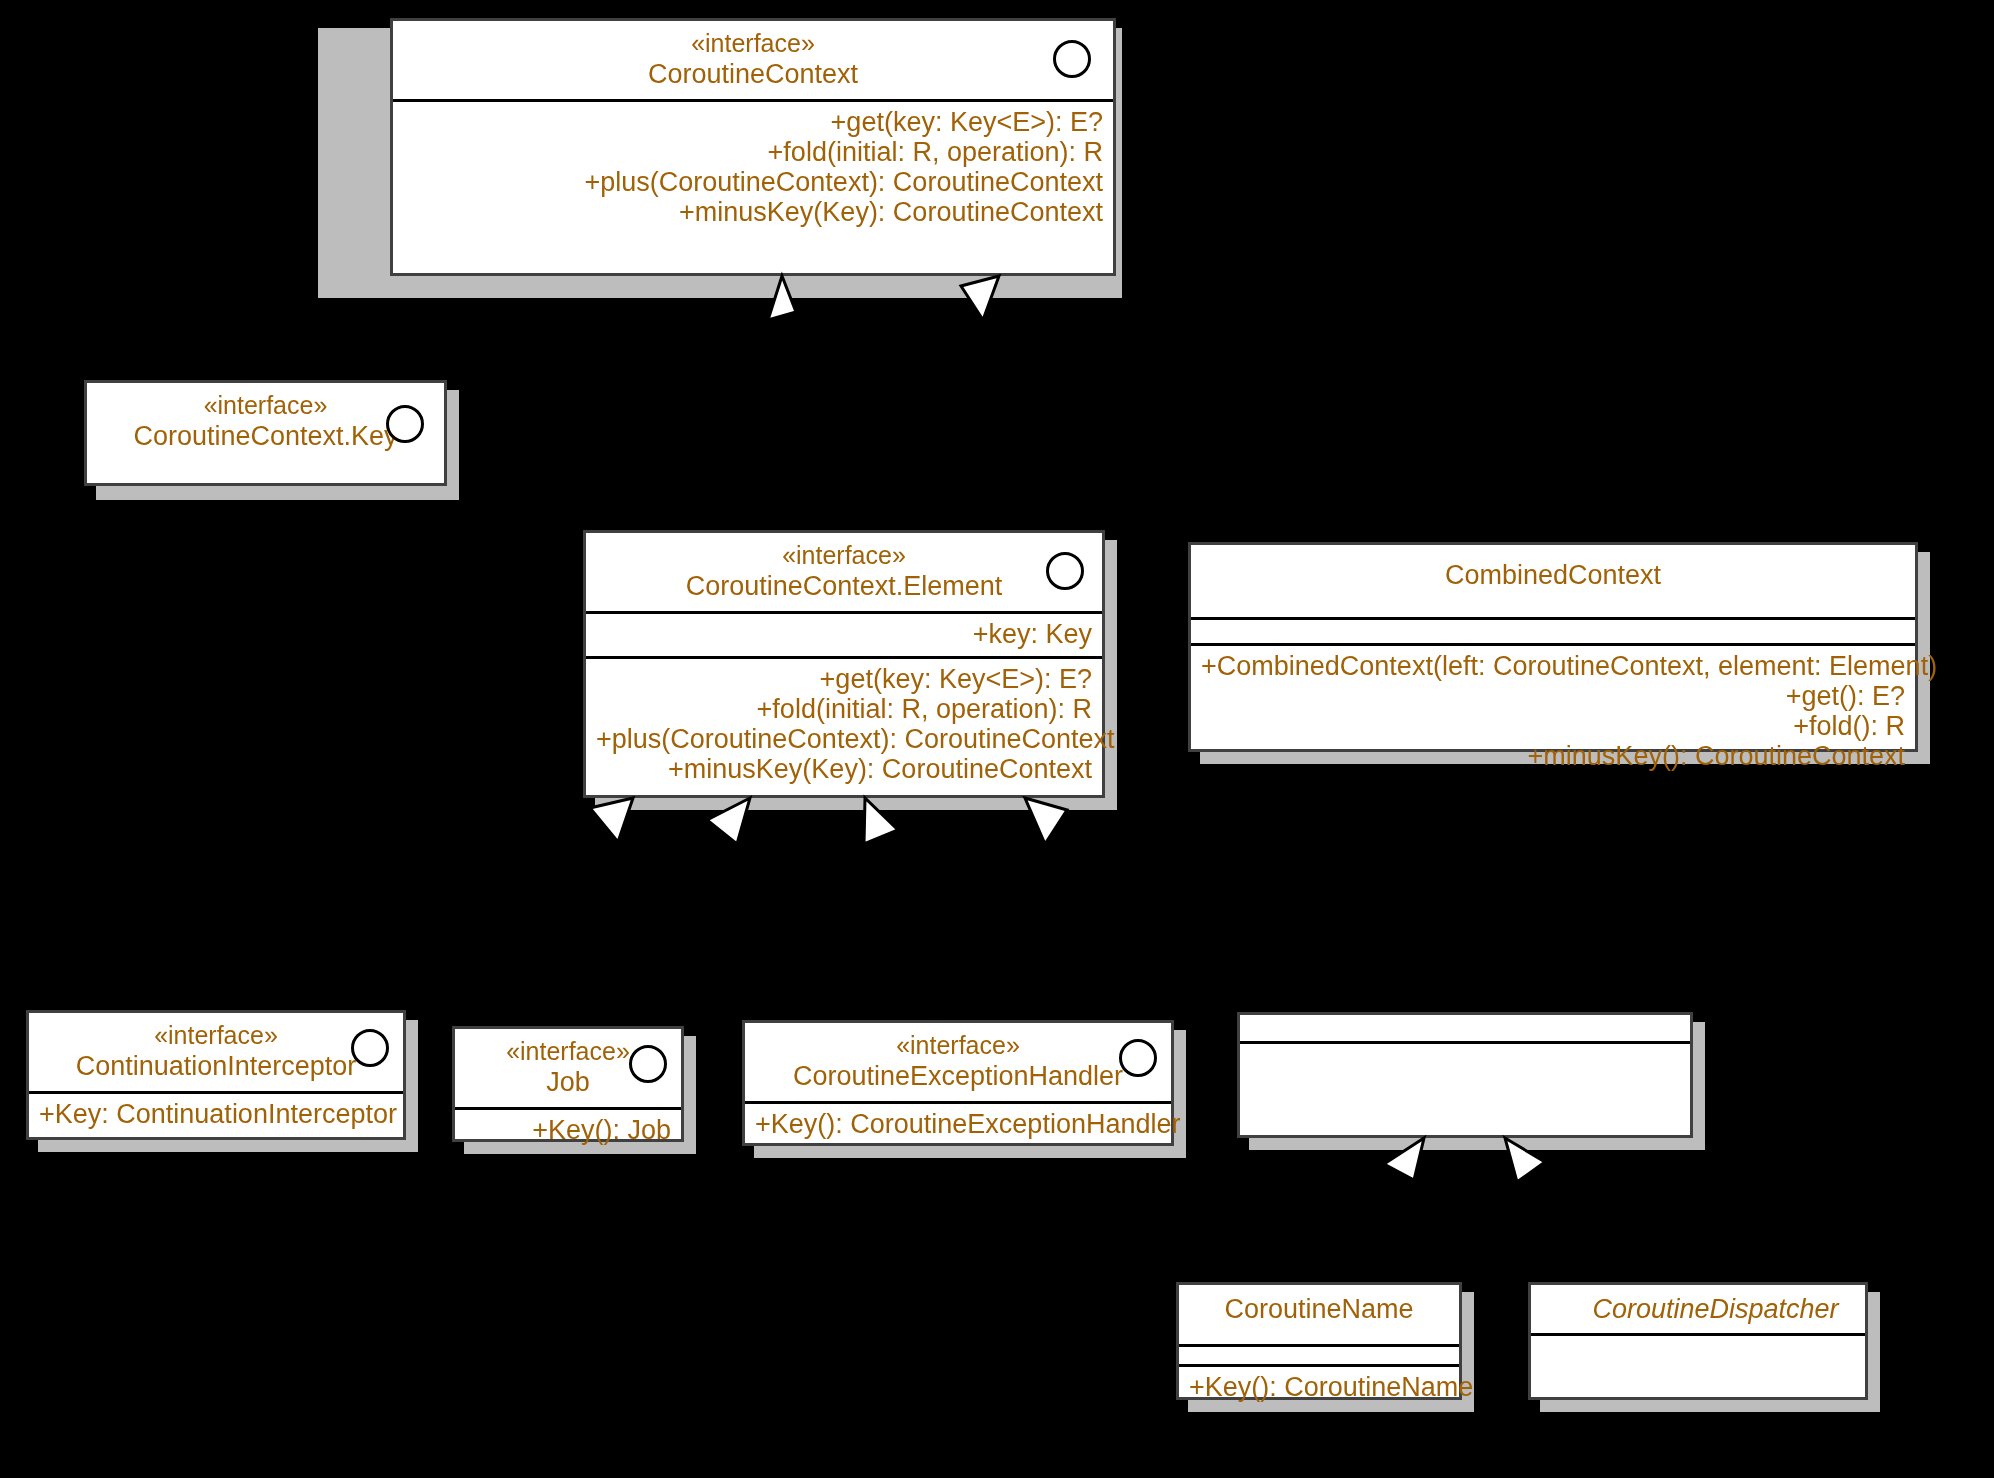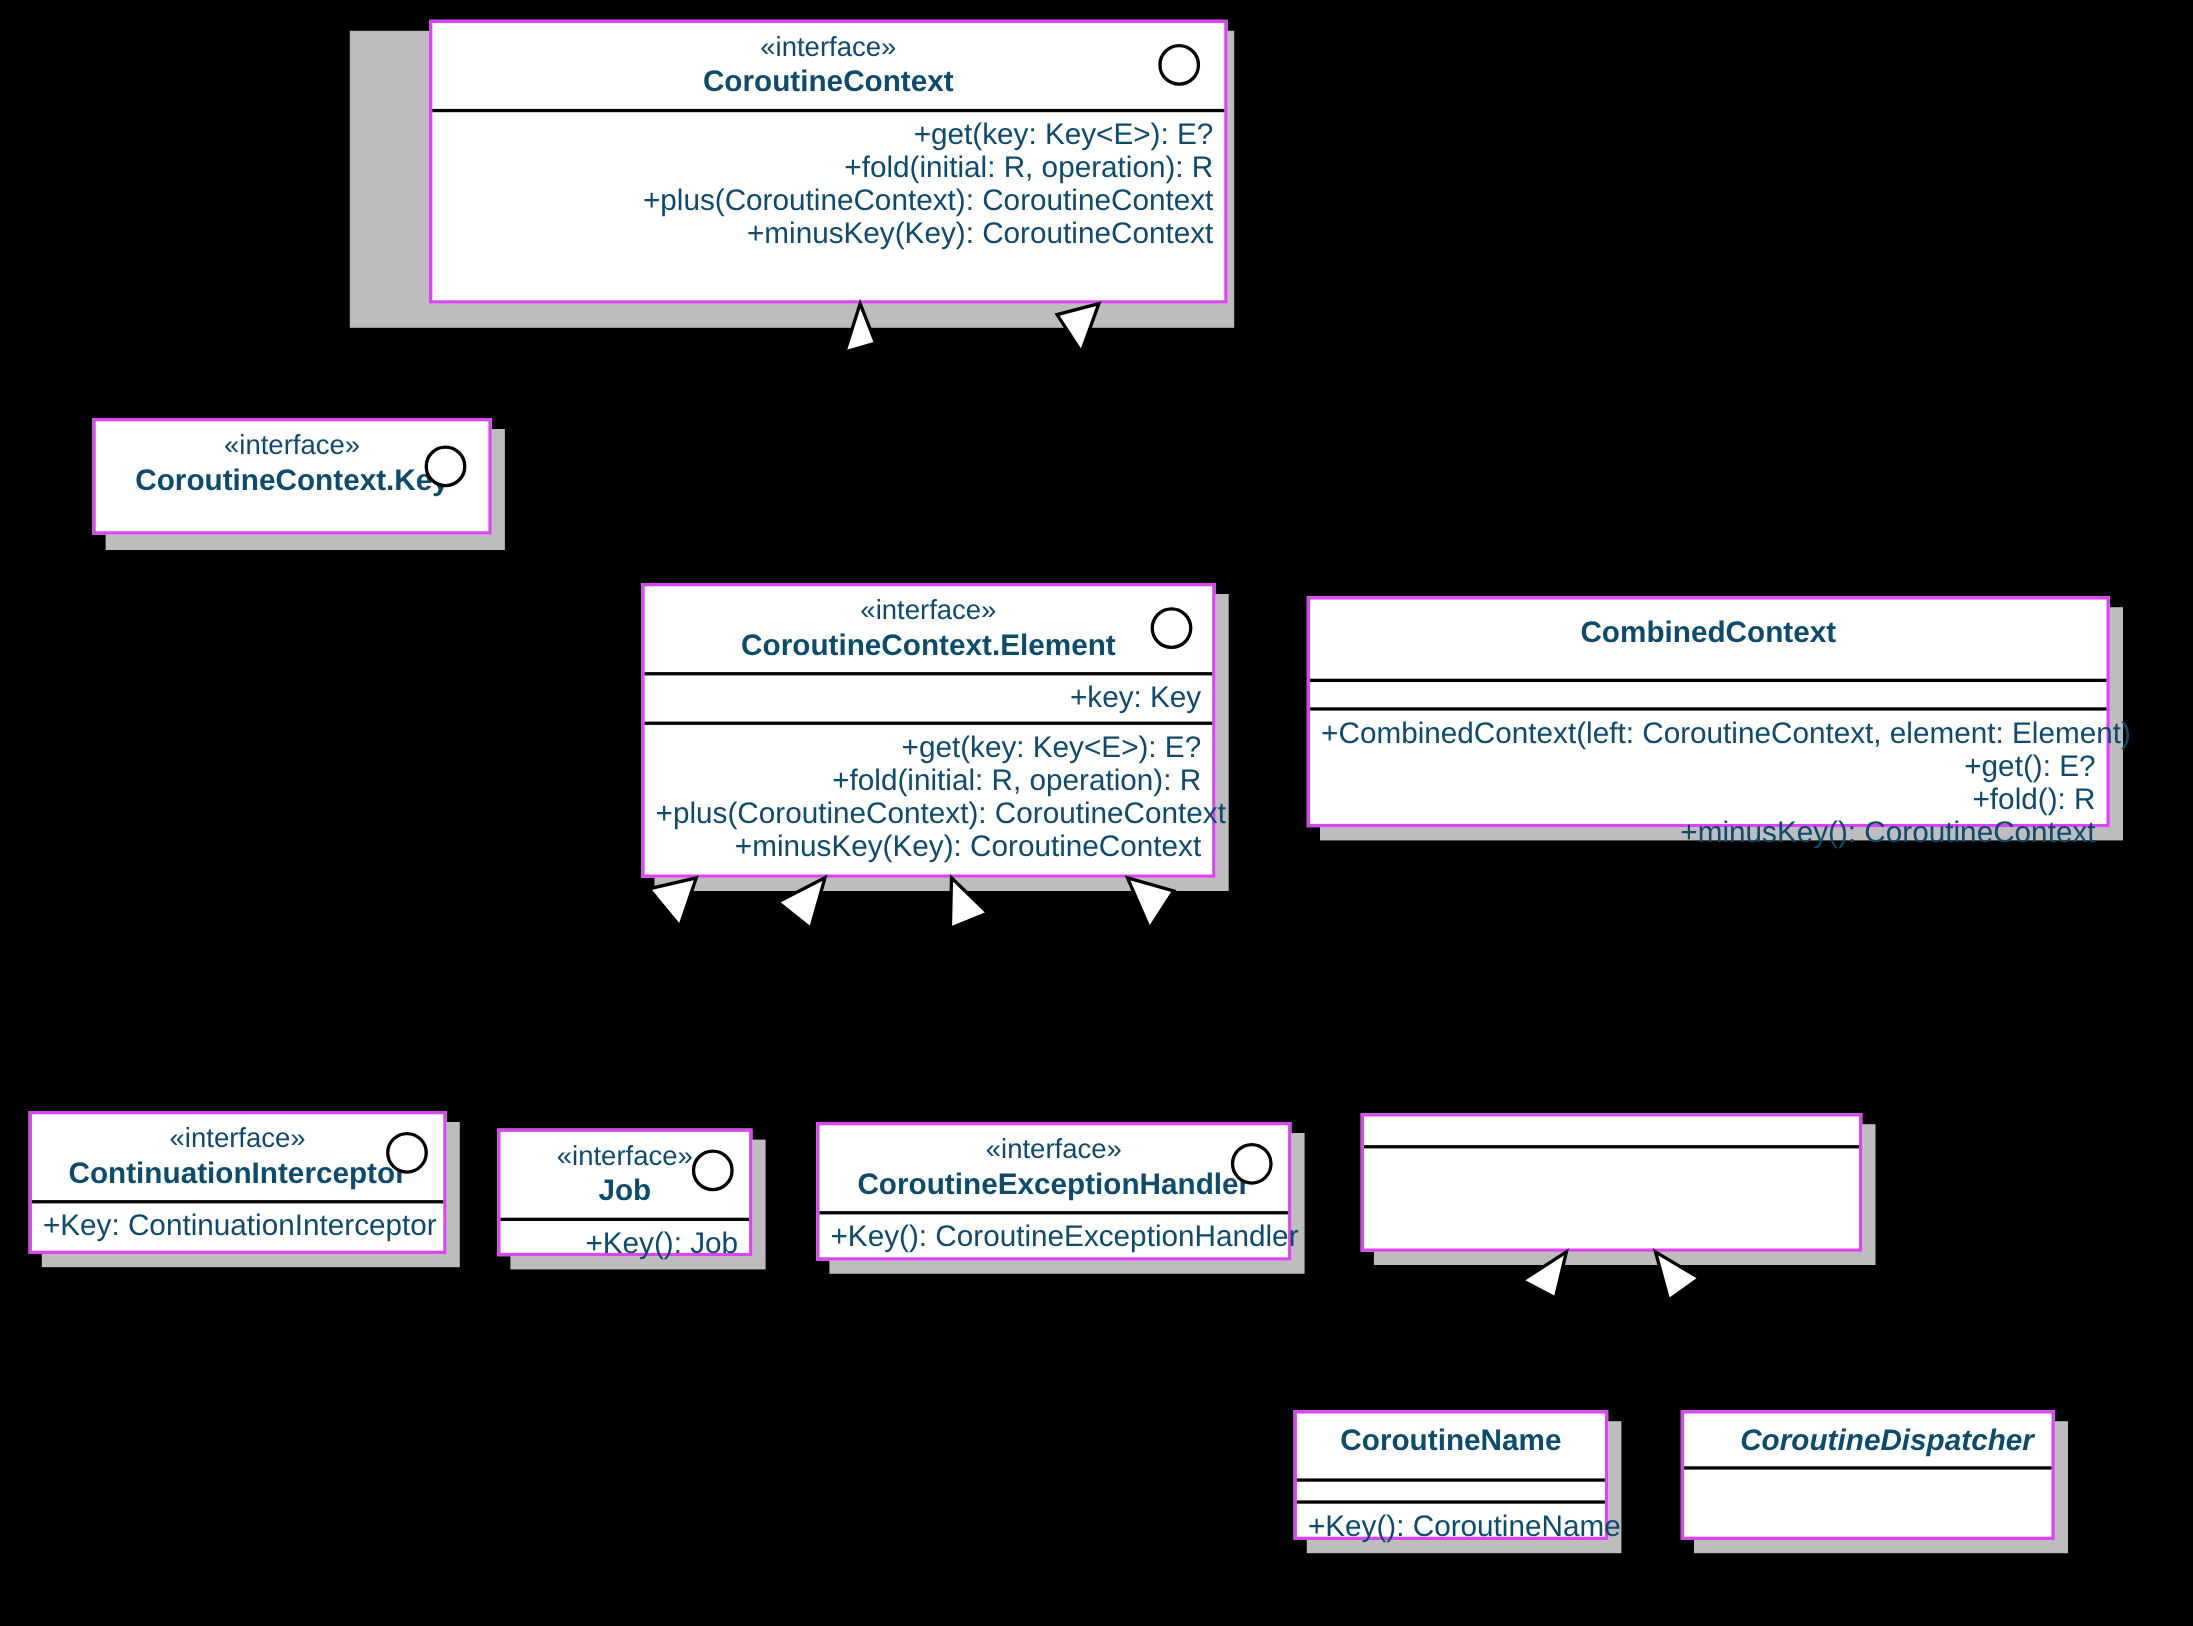--- a/index.html
+++ b/index.html
@@ -14,22 +14,22 @@
     background: #000000;
     overflow: hidden;
     font-family: "Liberation Sans", sans-serif;
   }
 
   
   .uml-class {
     position: absolute;
     box-sizing: border-box;
     background: #ffffff;
-    border: 3px solid #d946ef;
-    color: #0c4a6e;
+    border: 3px solid #404040;
+    color: #a16207;
     z-index: 3;
   }
   .uml-shadow {
     position: absolute;
     background: #bdbdbd;
     z-index: 1;
   }
 
   .compartment {
     position: relative;
@@ -46,21 +46,21 @@
   }
   .stereotype {
     font-size: 25px;
     line-height: 30px;
     font-weight: normal;
     white-space: nowrap;
   }
   .cls-name {
     font-size: 27px;
     line-height: 32px;
-    font-weight: bold;
+    font-weight: normal;
     white-space: nowrap;
     text-align: center;
   }
   .cls-name.abstract {
     font-style: italic;
   }
 
   .member {
     font-size: 27px;
     line-height: 30px;

